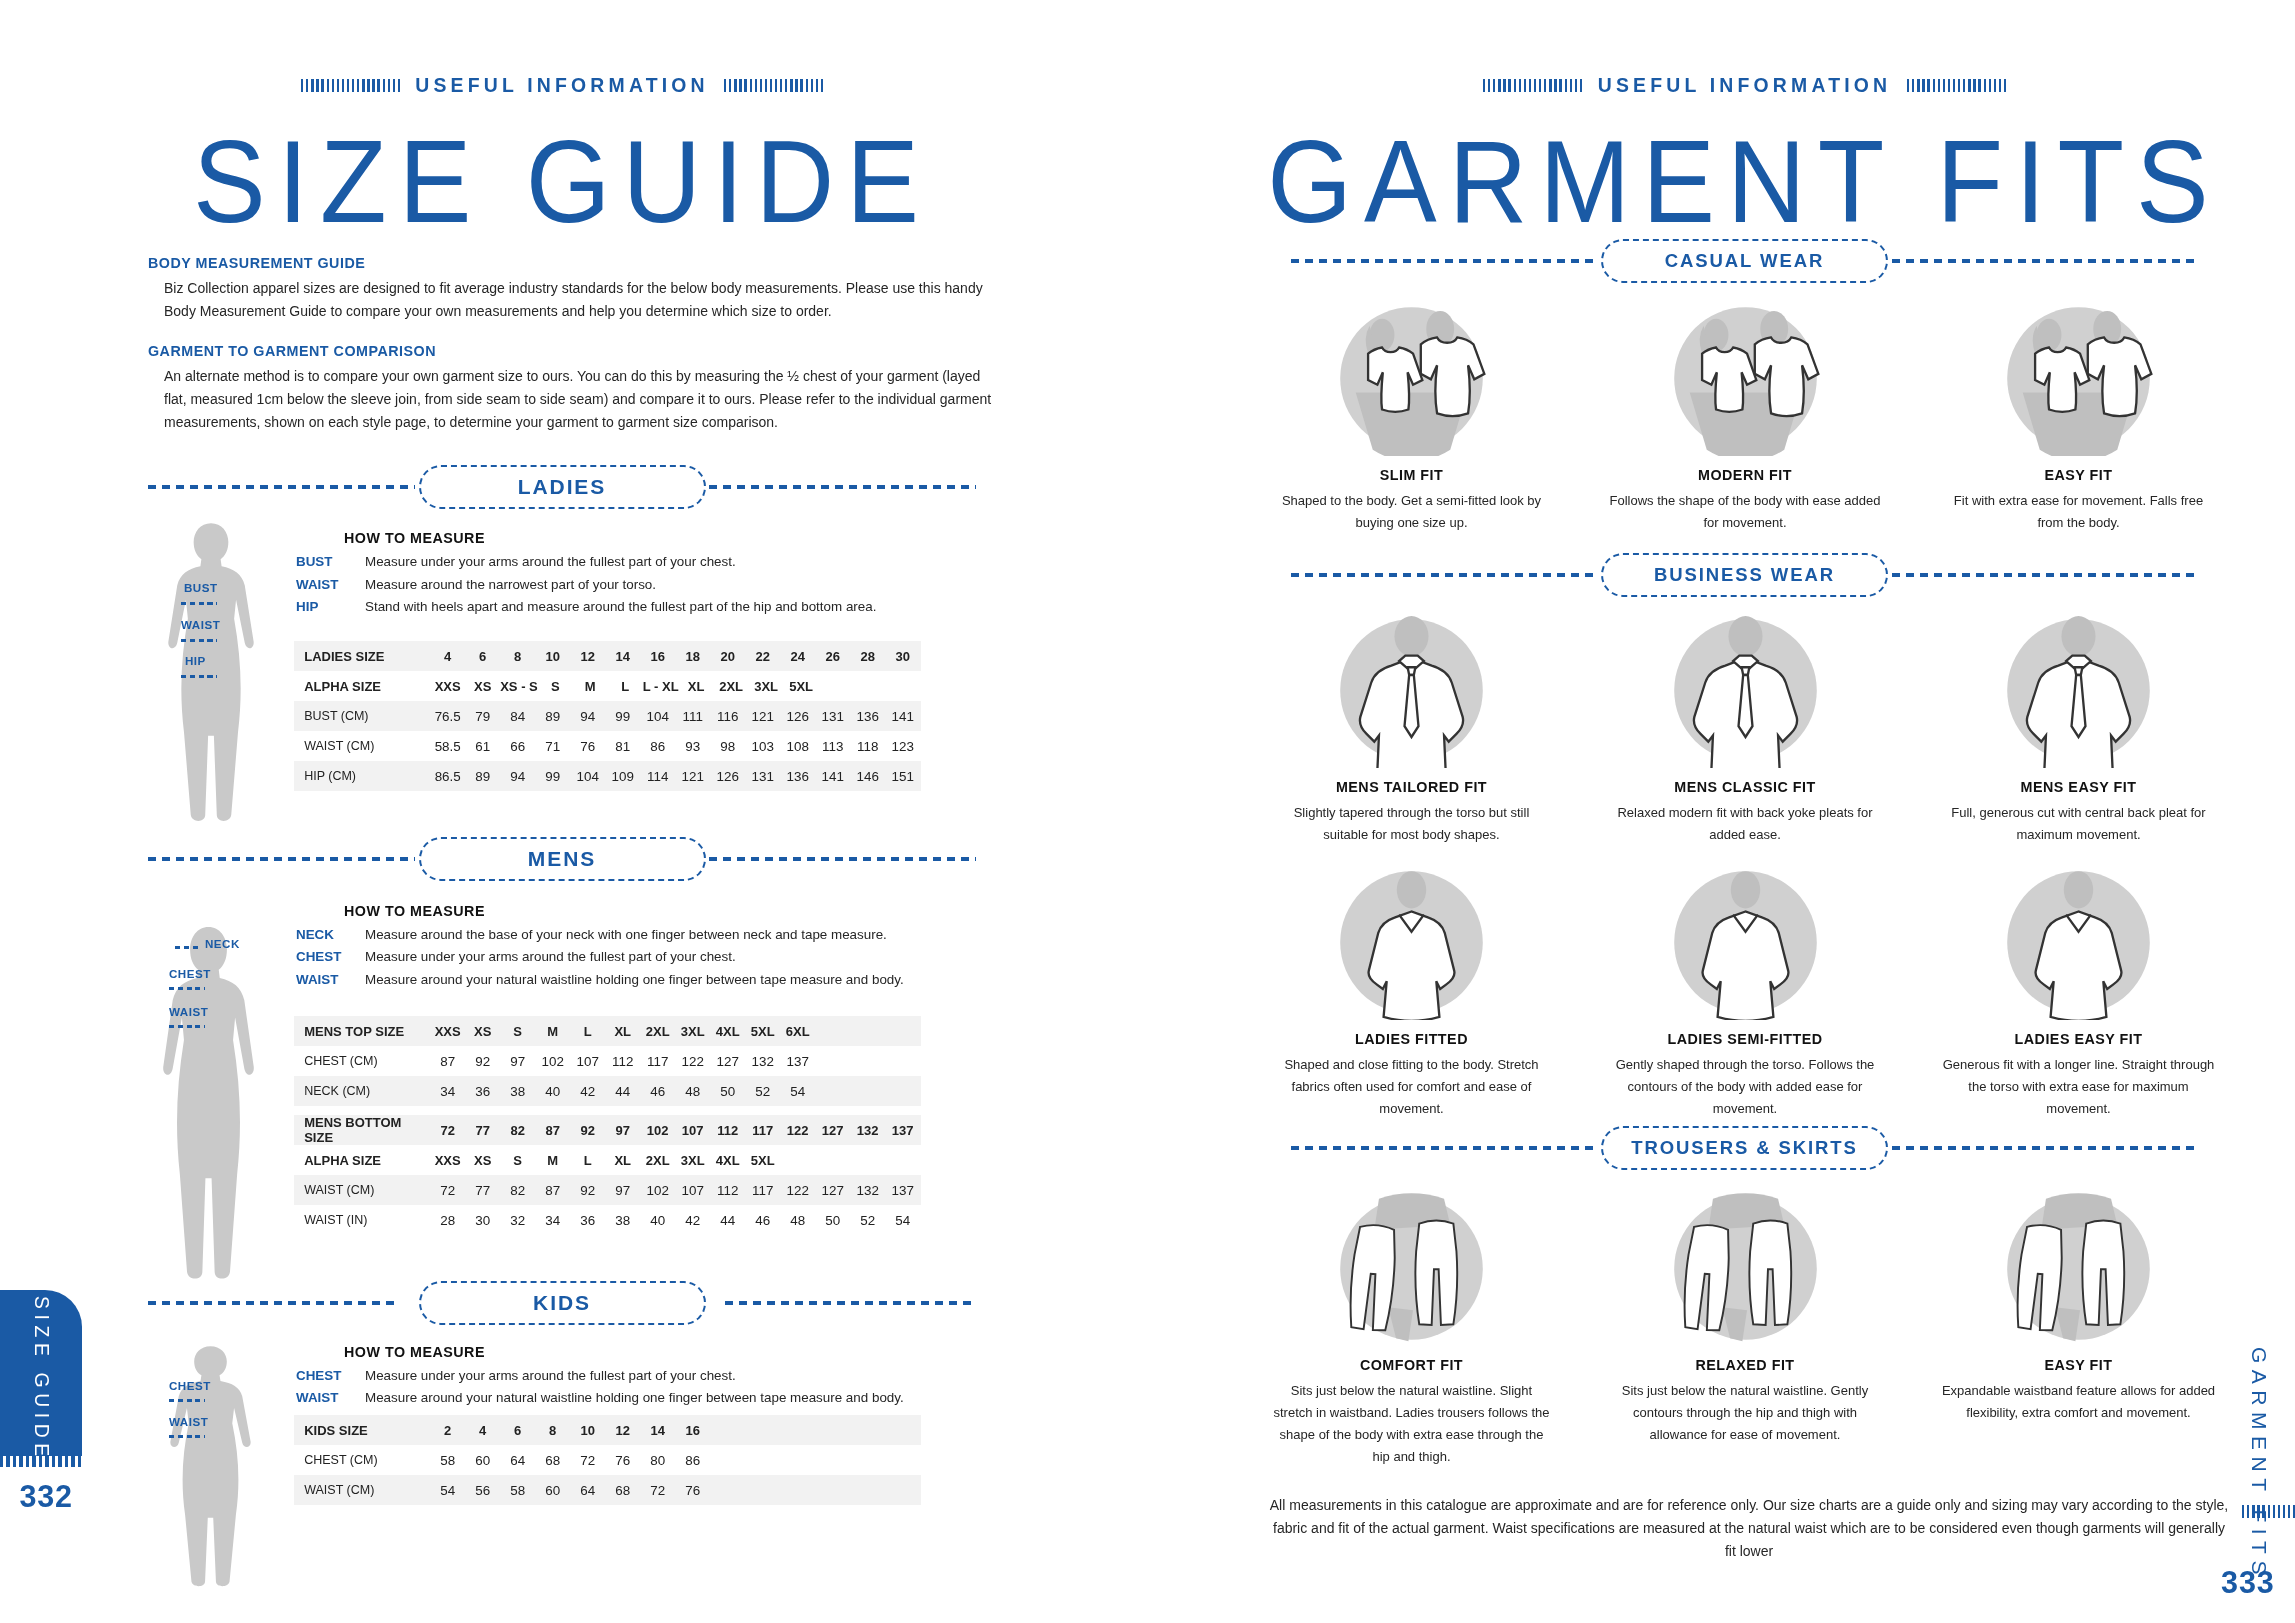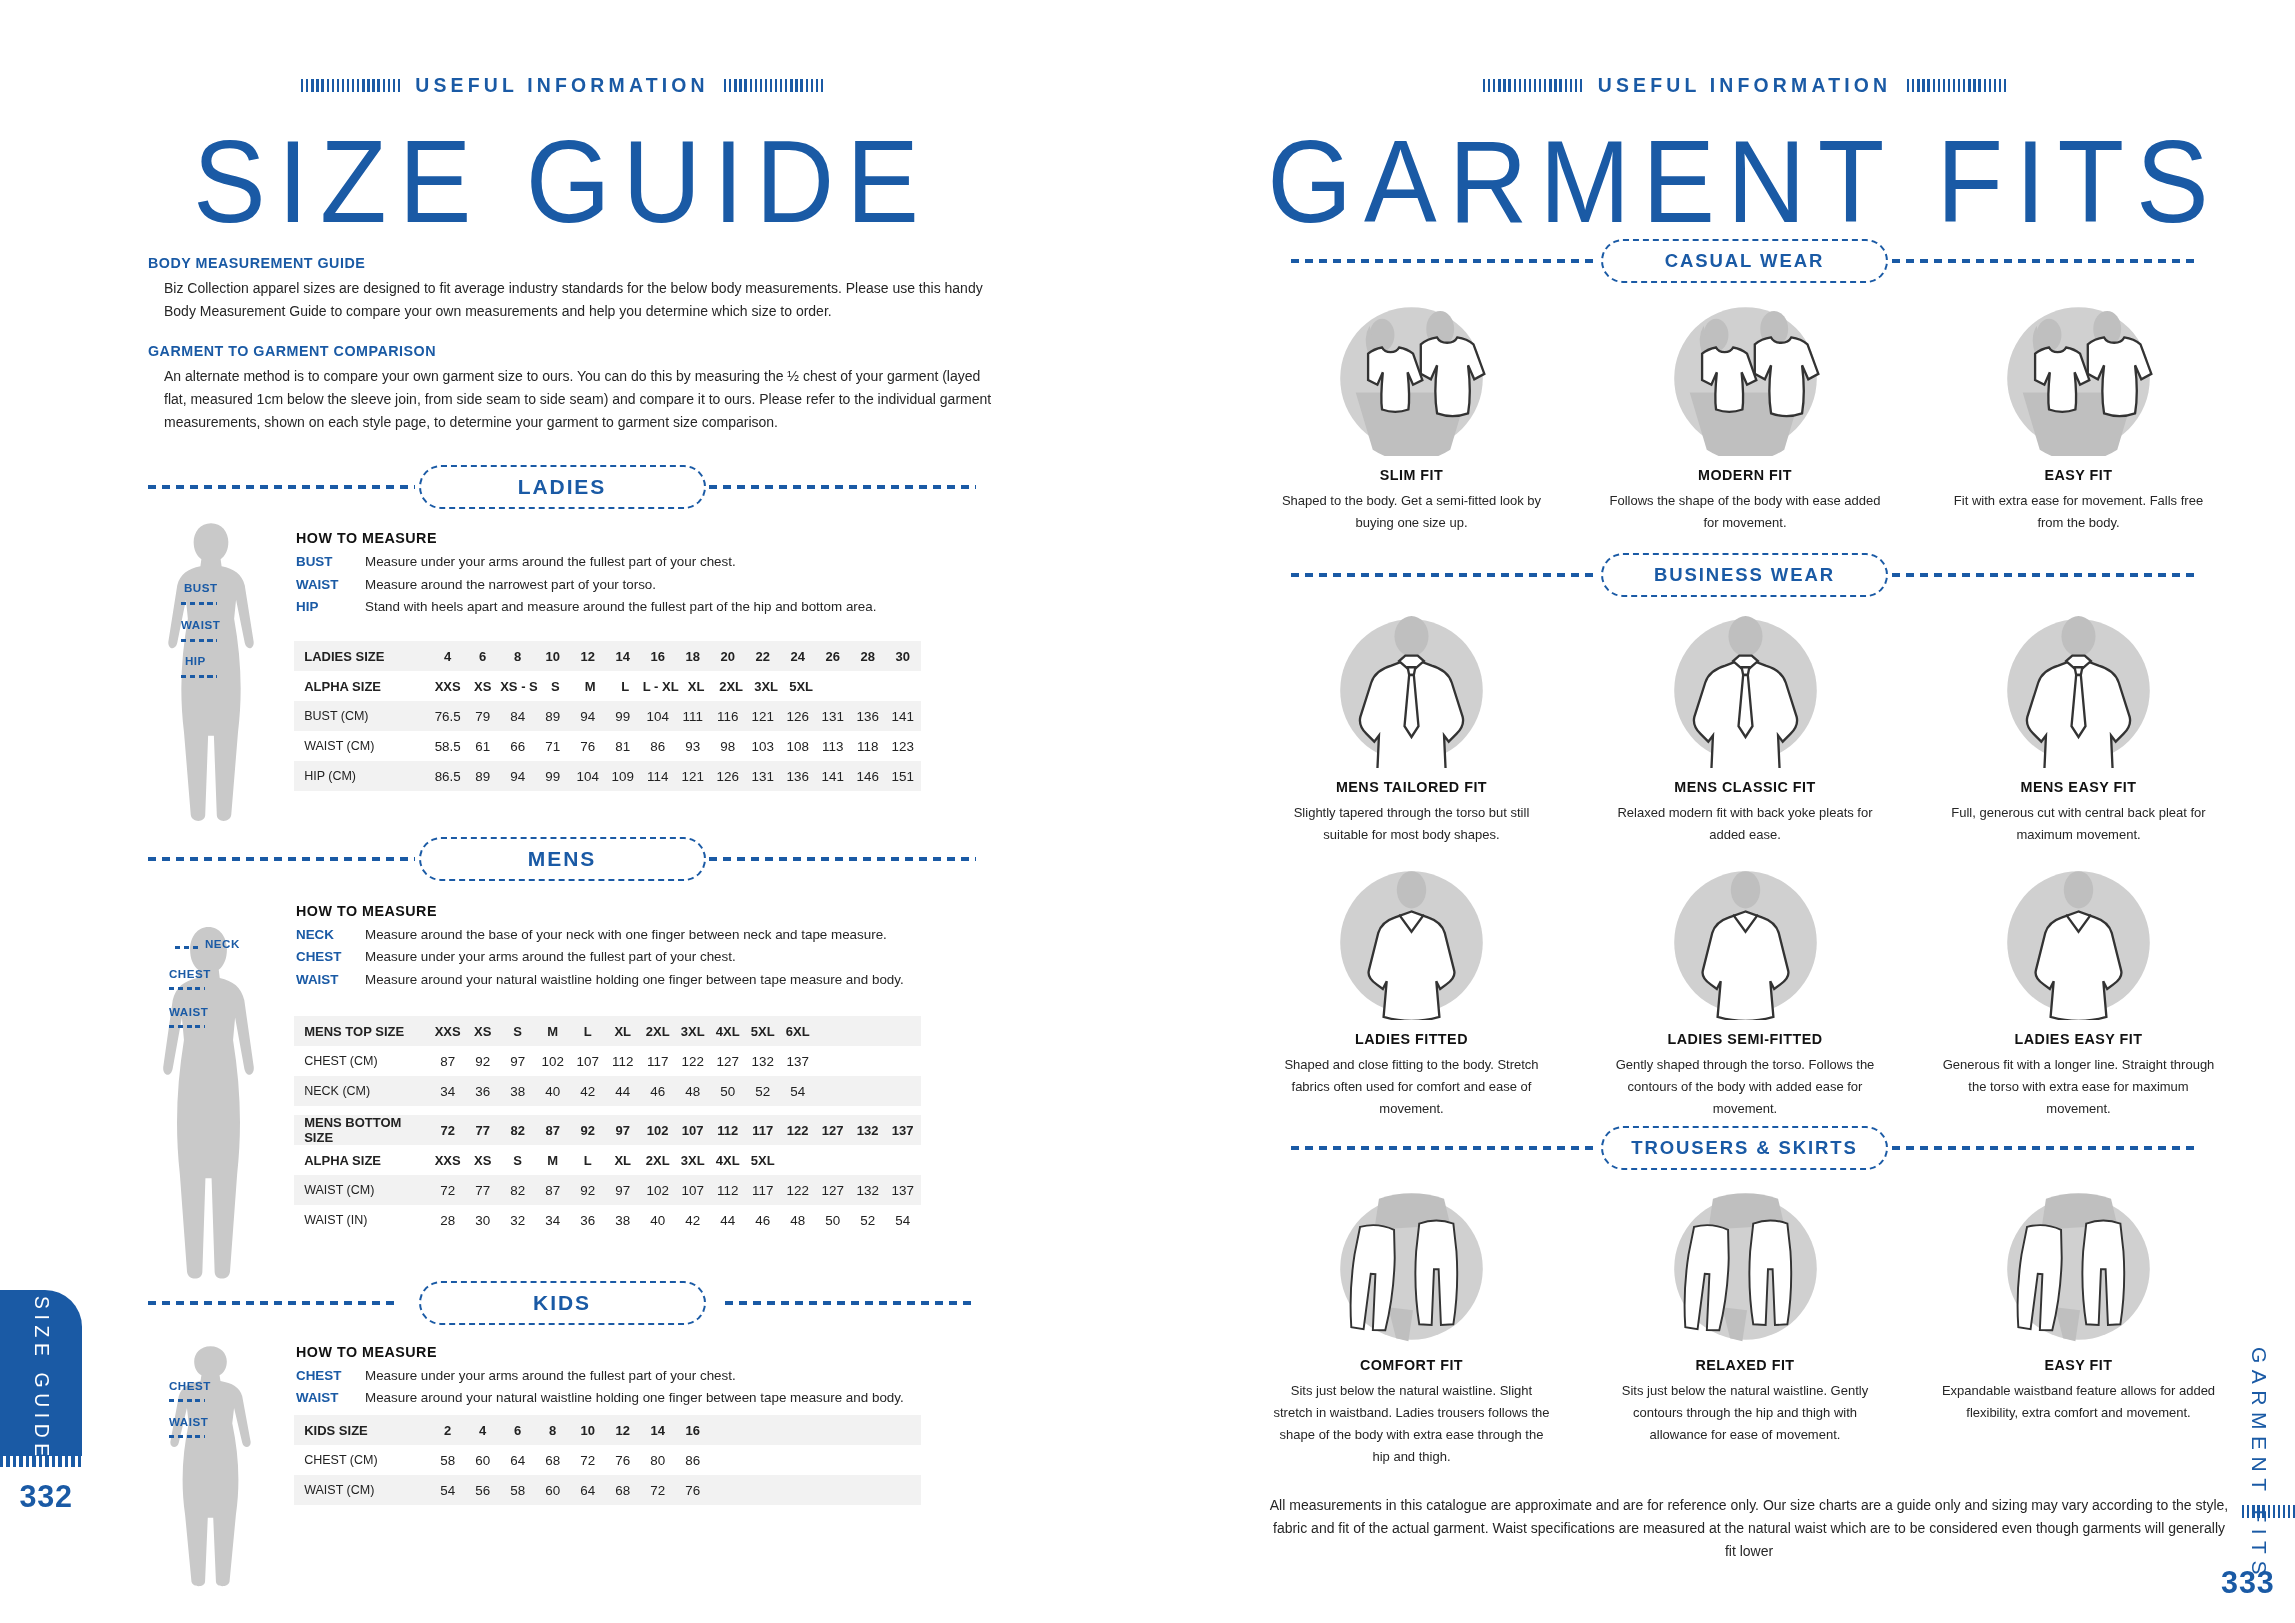--- a/index.html
+++ b/index.html
@@ -27,21 +27,21 @@
     background:repeating-linear-gradient(90deg,var(--blue) 0 7.9px,transparent 7.9px 14px);}
   .capsule{flex:0 0 auto;min-width:287px;height:44px;border:2.3px dashed var(--blue);border-radius:32px;
     display:flex;align-items:center;justify-content:center;background:#fff;margin:0 3.7px;}
   .capsule span{color:var(--blue);font-size:21px;font-weight:bold;letter-spacing:1.9px;white-space:nowrap;}
 
   
   .intro-h{position:absolute;left:148px;width:828px;color:var(--blue);font-size:14.3px;font-weight:bold;letter-spacing:0.5px;}
   .intro-p{position:absolute;left:148px;width:833px;font-size:14px;line-height:23px;color:#262626;margin-left:16px;}
 
   
-  .how-title{position:absolute;font-size:14.3px;font-weight:bold;color:#111;letter-spacing:0.5px;}
+  .how-title{position:absolute;font-size:14.3px;font-weight:bold;color:#111;letter-spacing:0.5px;margin-left:48px;}
   .how-row{position:absolute;display:flex;font-size:13.4px;line-height:15.7px;}
   .how-row .term{width:69px;flex:0 0 auto;color:var(--blue);font-weight:bold;}
   .how-row .expl{color:#262626;}
 
   
   .tbl{position:absolute;left:294px;width:627px;}
   .t-row{display:flex;align-items:center;height:30px;padding-left:10.2px;}
   .t-row:nth-child(odd){background:var(--rowgray);}
   .t-label{flex:0 0 126px;font-size:12.5px;color:#222;}
   .t-val{flex:0 0 35px;text-align:center;font-size:13.4px;color:#222;white-space:nowrap;}

